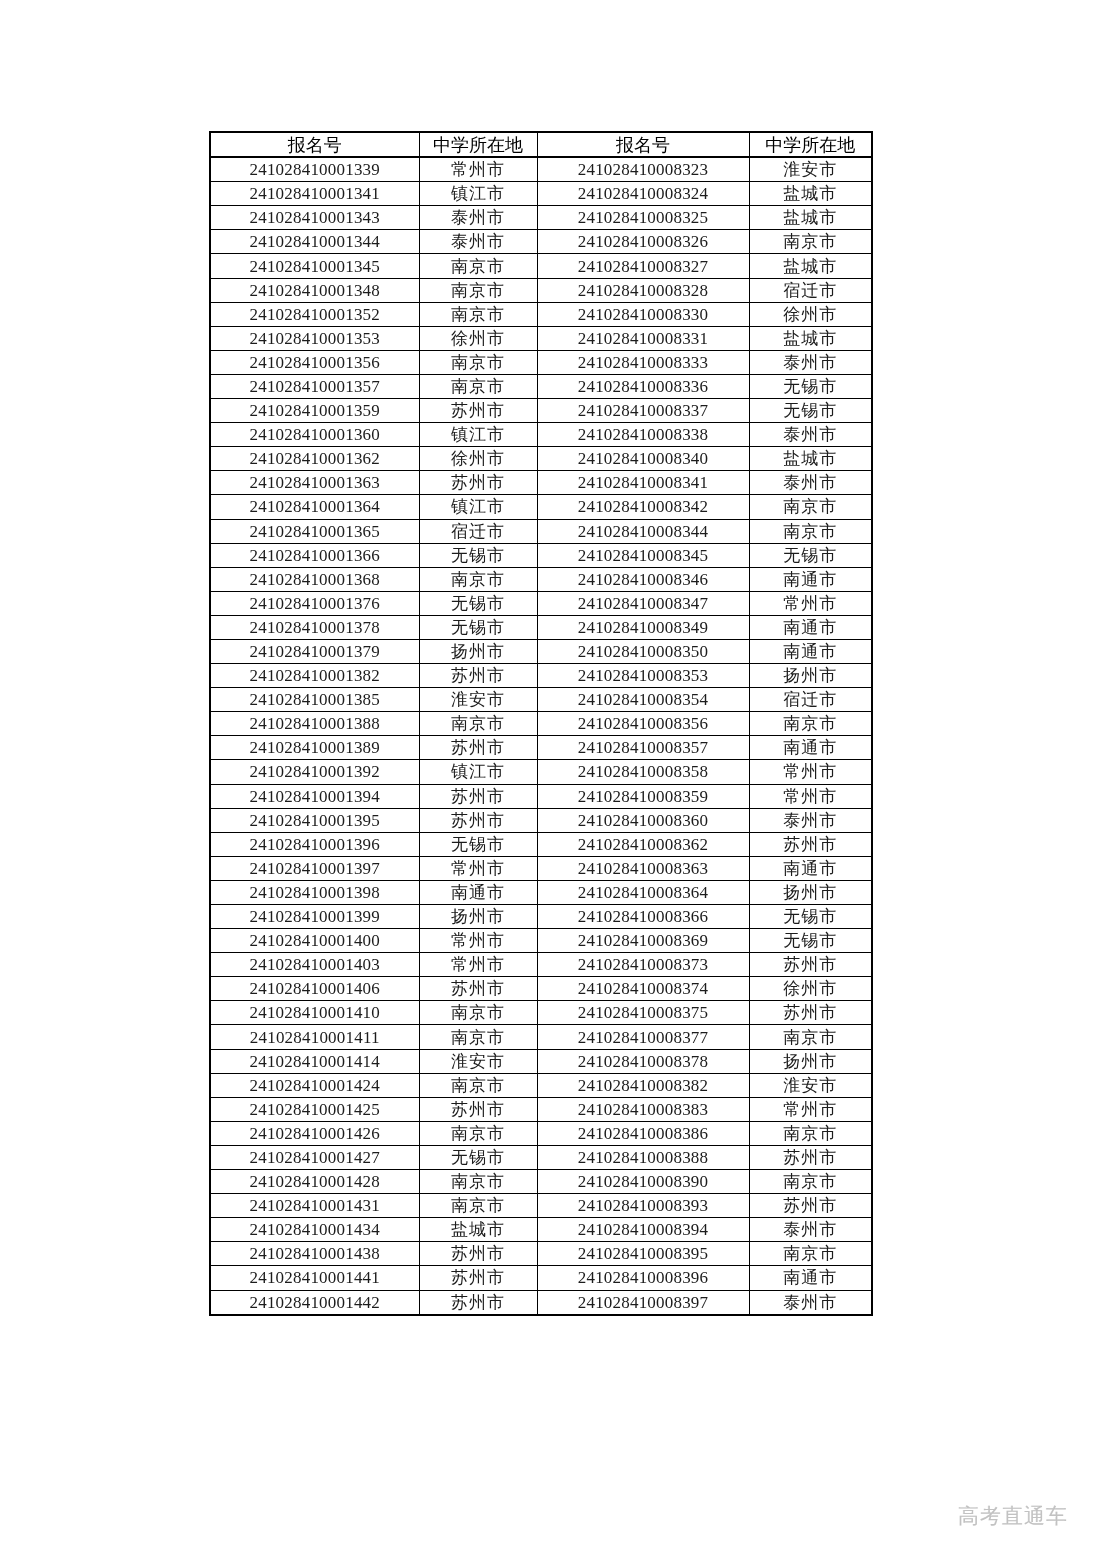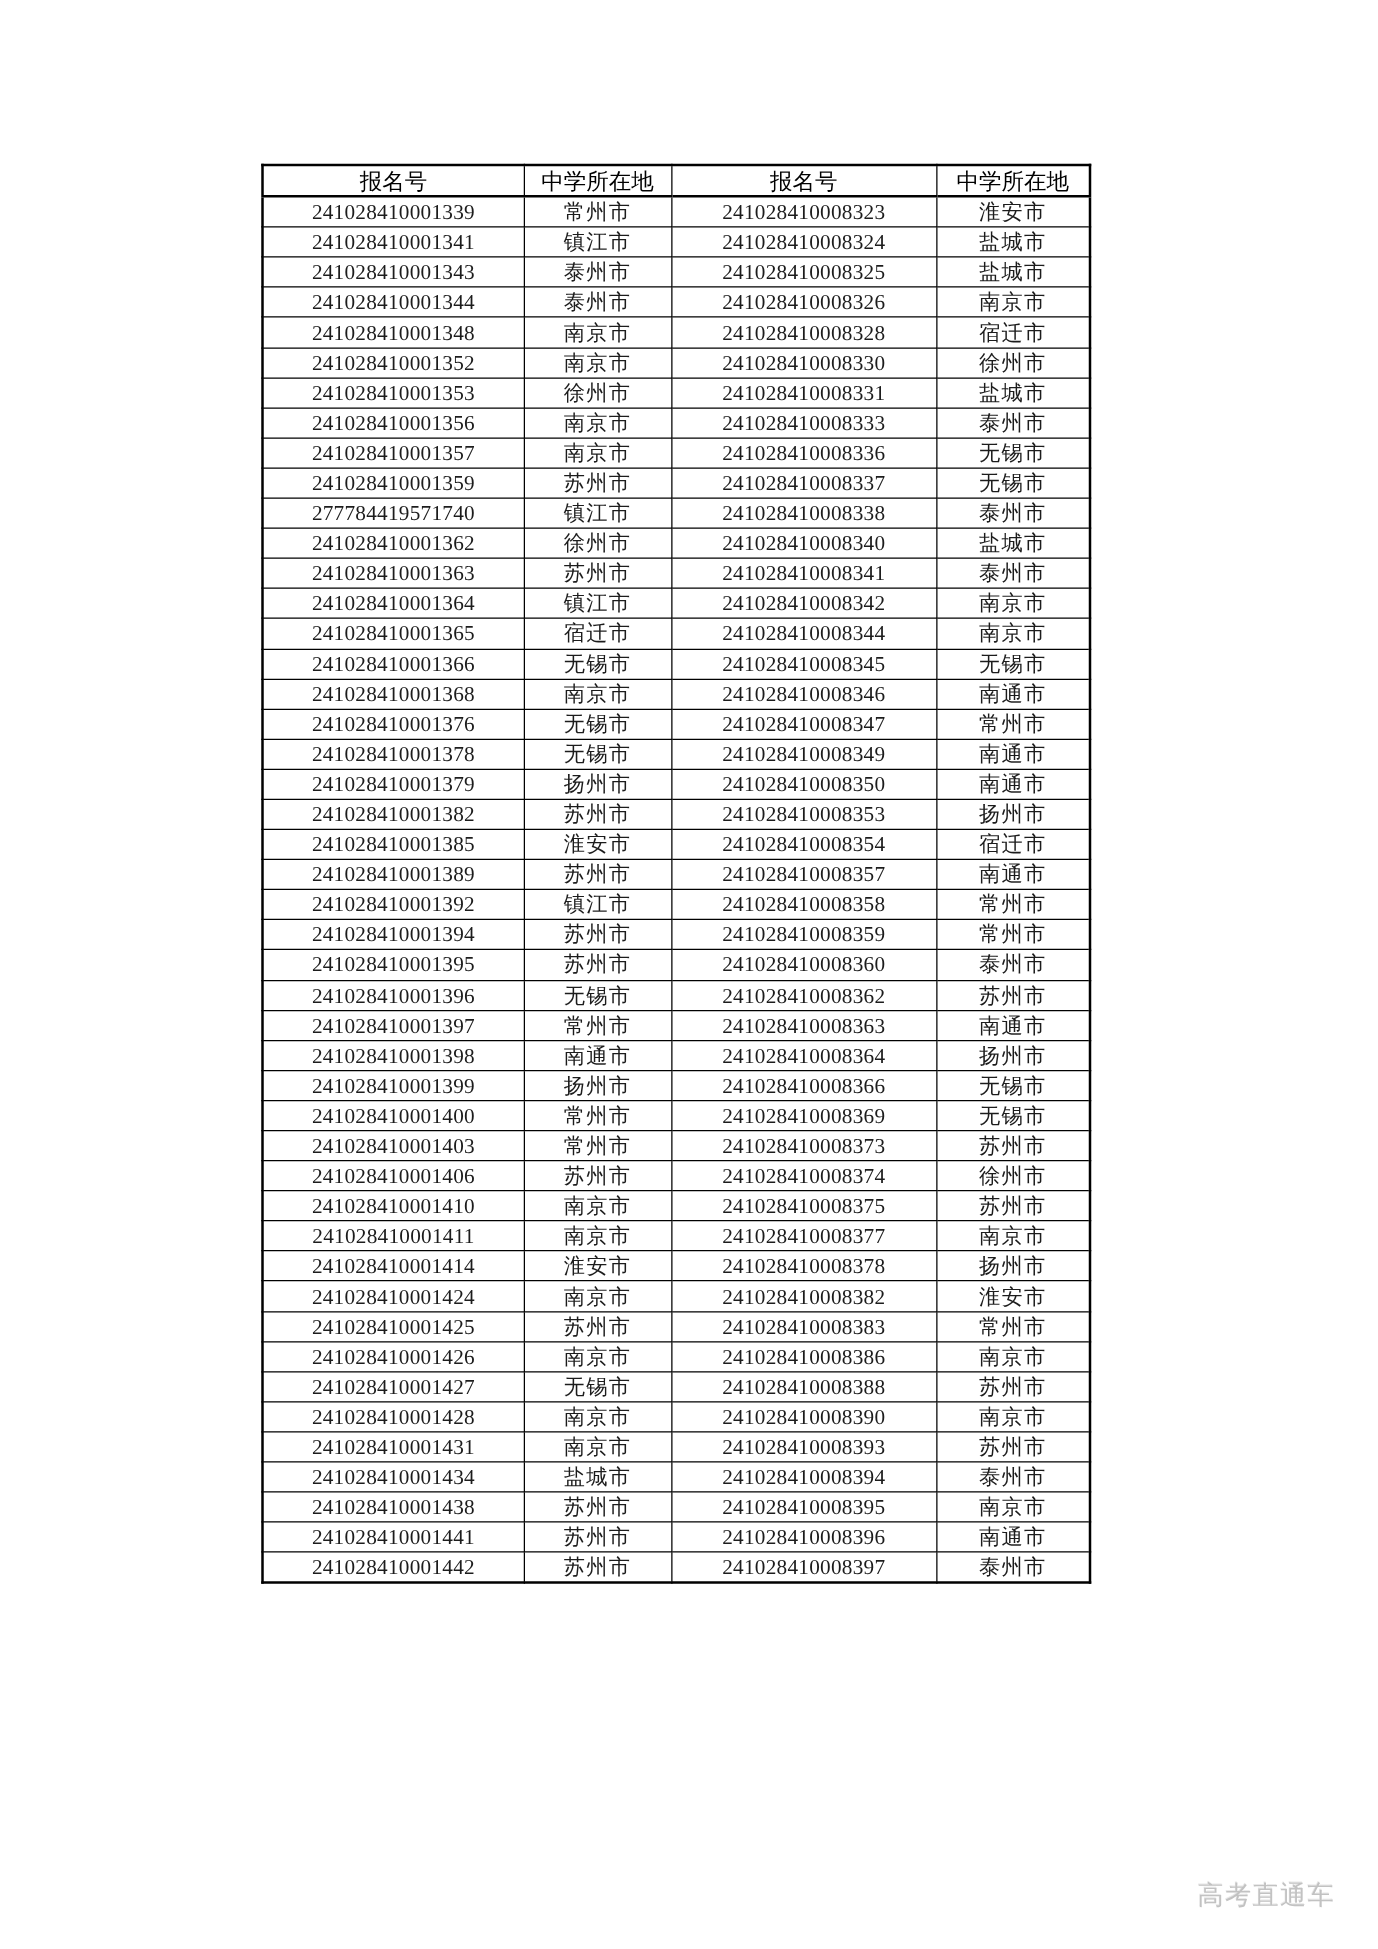--- a/index.html
+++ b/index.html
@@ -105,20 +105,26 @@
           <td class="num">241028410008325</td>
           <td class="city">盐城市</td>
         </tr>
         <tr>
           <td class="num">241028410001344</td>
           <td class="city">泰州市</td>
           <td class="num">241028410008326</td>
           <td class="city">南京市</td>
         </tr>
         <tr>
+          <td class="num">241028410001345</td>
+          <td class="city">南京市</td>
+          <td class="num">241028410008327</td>
+          <td class="city">盐城市</td>
+        </tr>
+        <tr>
           <td class="num">241028410001348</td>
           <td class="city">南京市</td>
           <td class="num">241028410008328</td>
           <td class="city">宿迁市</td>
         </tr>
         <tr>
           <td class="num">241028410001352</td>
           <td class="city">南京市</td>
           <td class="num">241028410008330</td>
           <td class="city">徐州市</td>
@@ -141,21 +147,21 @@
           <td class="num">241028410008336</td>
           <td class="city">无锡市</td>
         </tr>
         <tr>
           <td class="num">241028410001359</td>
           <td class="city">苏州市</td>
           <td class="num">241028410008337</td>
           <td class="city">无锡市</td>
         </tr>
         <tr>
-          <td class="num">277784419571740</td>
+          <td class="num">241028410001360</td>
           <td class="city">镇江市</td>
           <td class="num">241028410008338</td>
           <td class="city">泰州市</td>
         </tr>
         <tr>
           <td class="num">241028410001362</td>
           <td class="city">徐州市</td>
           <td class="num">241028410008340</td>
           <td class="city">盐城市</td>
         </tr>
@@ -213,20 +219,26 @@
           <td class="num">241028410008353</td>
           <td class="city">扬州市</td>
         </tr>
         <tr>
           <td class="num">241028410001385</td>
           <td class="city">淮安市</td>
           <td class="num">241028410008354</td>
           <td class="city">宿迁市</td>
         </tr>
         <tr>
+          <td class="num">241028410001388</td>
+          <td class="city">南京市</td>
+          <td class="num">241028410008356</td>
+          <td class="city">南京市</td>
+        </tr>
+        <tr>
           <td class="num">241028410001389</td>
           <td class="city">苏州市</td>
           <td class="num">241028410008357</td>
           <td class="city">南通市</td>
         </tr>
         <tr>
           <td class="num">241028410001392</td>
           <td class="city">镇江市</td>
           <td class="num">241028410008358</td>
           <td class="city">常州市</td>

